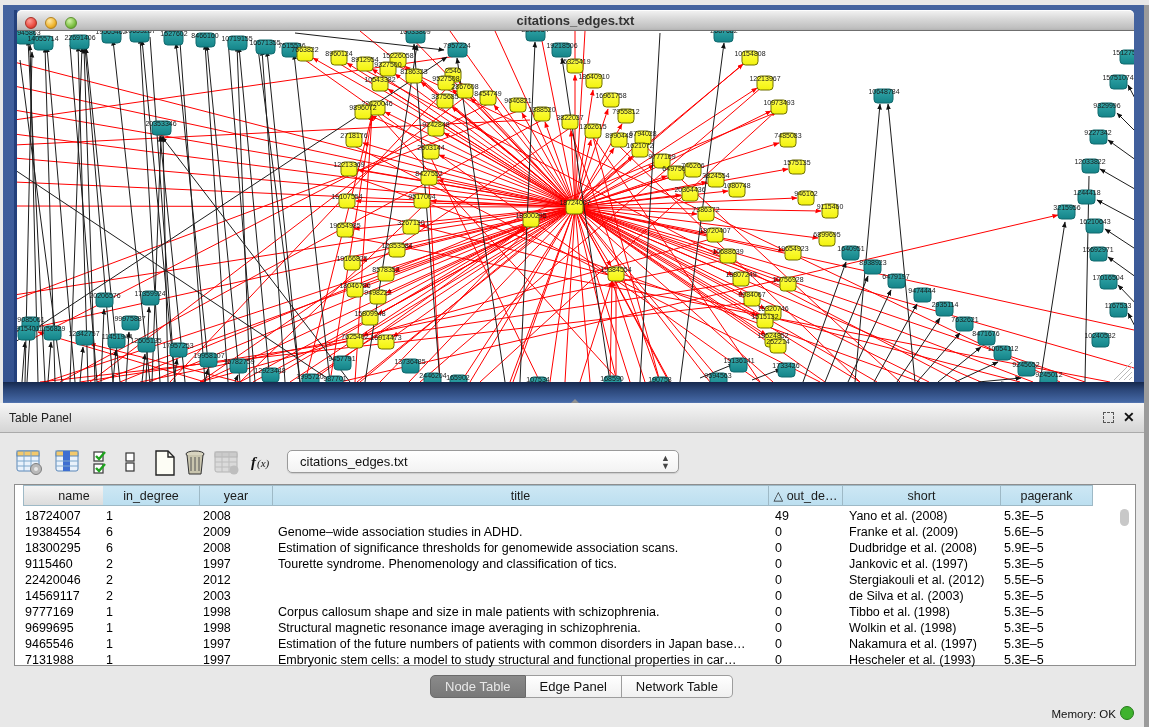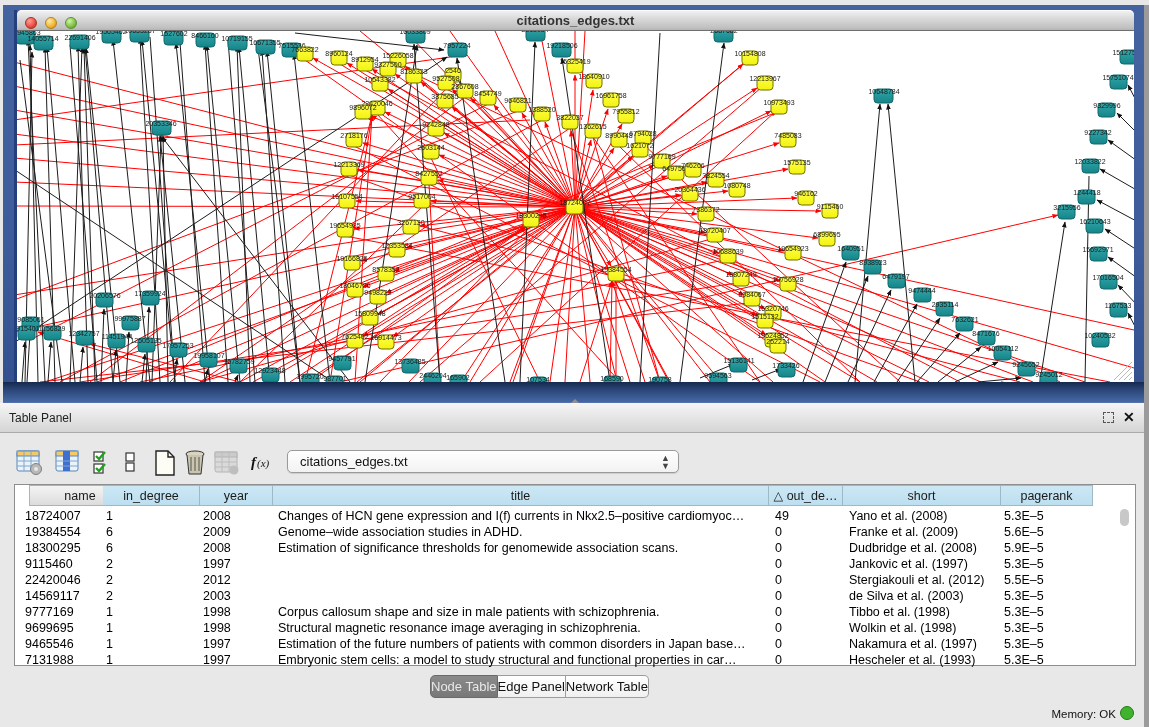--- a/index.html
+++ b/index.html
@@ -22,21 +22,21 @@
 #tablebox{left:14px;top:484px;width:1122px;height:182px;background:#fff;border:1px solid #8e8e8e}
 #thead{position:absolute;left:0;top:0;width:1078px;height:21px}
 .th{position:absolute;top:0;height:21px;background:linear-gradient(180deg,#cde7f4,#bcdff0);border:1px solid #9eb9c6;border-left:none;font-size:12.5px;color:#1a1a1a;text-align:center;line-height:20px}
 .th.first{border-left:1px solid #9eb9c6;background:linear-gradient(180deg,#f4f4f4,#dcdcdc)}
 .tr{position:absolute;left:0;width:1078px;height:16px;font-size:12.5px;color:#000;white-space:nowrap}
 .c{position:absolute;top:0;height:16px;line-height:16px;overflow:hidden}
 .c0{left:10px;width:88px}.c1{left:91px;width:92px}.c2{left:188px;width:80px}.c3{left:263px;width:488px}.c4{left:760px;width:70px}.c5{left:834px;width:148px}.c6{left:989px;width:100px}
 #sbar{position:absolute;left:1105px;top:24px;width:9px;height:17px;background:#c8c8c8;border-radius:5px}
 
 #segs{left:430px;top:675px;height:23px;font-size:13px}
-.seg{float:left;height:23px;line-height:22px;padding:0 0;background:linear-gradient(180deg,#fff,#f0f0f0);border:1px solid #9d9d9d;border-left:none;color:#111}
+.seg{float:left;height:23px;line-height:22px;padding:0 14px;background:linear-gradient(180deg,#fff,#f0f0f0);border:1px solid #9d9d9d;border-left:none;color:#111}
 .seg.sel{background:linear-gradient(180deg,#8a8a8a,#787878);color:#e8e8e8;border:1px solid #6a6a6a}
 .seg.f{border-radius:5px 0 0 5px;border-left:1px solid #6a6a6a}
 .seg.l{border-radius:0 5px 5px 0}
 #mem{right:33px;top:708px;font-size:11.5px;color:#111}
 #memdot{left:1120px;top:706px;width:14px;height:14px;border-radius:50%;background:#3fb32e;border:1px solid #267a1b}
 #rstrip{left:1144px;top:5px;width:5px;height:722px;background:#9b9b9b}
 #splitter{left:571px;top:399px;width:0;height:0;border-left:4px solid transparent;border-right:4px solid transparent;border-bottom:4px solid #909090}
 </style></head>
 <body>
 <div class="abs" id="bluepanel"></div>
@@ -634,33 +634,32 @@
  <path d="M3 14h22M3 19h22M10 4v20M17 4v20" stroke="#9a9a9a" fill="none"></path>
  <circle cx="22" cy="22" r="4.5" fill="#9c9c9c"></circle>
 </g>
 <text x="237" y="19" font-family="Liberation Serif,serif" font-style="italic" font-weight="bold" font-size="15" fill="#111">f</text>
 <text x="243" y="19" font-family="Liberation Serif,serif" font-style="italic" font-size="11" fill="#111">(x)</text>
 </svg>
   </div>
 <div class="abs" id="dropdown">citations_edges.txt<div class="arr">▲<br>▼</div></div>
 <div class="abs" id="tablebox">
 <div id="thead">
-<div class="th first" style="left:14px;width:102px">name</div>
+<div class="th first" style="left:8px;width:102px">name</div>
 <div class="th" style="left:88px;width:97px">in_degree</div>
 <div class="th" style="left:185px;width:73px">year</div>
 <div class="th" style="left:258px;width:496px">title</div>
 <div class="th" style="left:754px;width:74px">△ out_de…</div>
 <div class="th" style="left:828px;width:158px">short</div>
 <div class="th" style="left:986px;width:92px">pagerank</div>
 </div>
 <div class="tr" style="top:23px">
       <div class="c c0">18724007</div>
       <div class="c c1">1</div>
       <div class="c c2">2008</div>
-      <div class="c c3">Changes of HCN gene expression and I(f) currents in Nkx2.5–positive cardiomyoc…</div>
       <div class="c c4">49</div>
       <div class="c c5">Yano et al. (2008)</div>
       <div class="c c6">5.3E–5</div>
     </div>
     <div class="tr" style="top:39px">
       <div class="c c0">19384554</div>
       <div class="c c1">6</div>
       <div class="c c2">2009</div>
       <div class="c c3">Genome–wide association studies in ADHD.</div>
       <div class="c c4">0</div>
@@ -673,20 +672,21 @@
       <div class="c c2">2008</div>
       <div class="c c3">Estimation of significance thresholds for genomewide association scans.</div>
       <div class="c c4">0</div>
       <div class="c c5">Dudbridge et al. (2008)</div>
       <div class="c c6">5.9E–5</div>
     </div>
     <div class="tr" style="top:71px">
       <div class="c c0">9115460</div>
       <div class="c c1">2</div>
       <div class="c c2">1997</div>
+      <div class="c c3">Tourette syndrome. Phenomenology and classification of tics.</div>
       <div class="c c4">0</div>
       <div class="c c5">Jankovic et al. (1997)</div>
       <div class="c c6">5.3E–5</div>
     </div>
     <div class="tr" style="top:87px">
       <div class="c c0">22420046</div>
       <div class="c c1">2</div>
       <div class="c c2">2012</div>
       <div class="c c4">0</div>
       <div class="c c5">Stergiakouli et al. (2012)</div>

